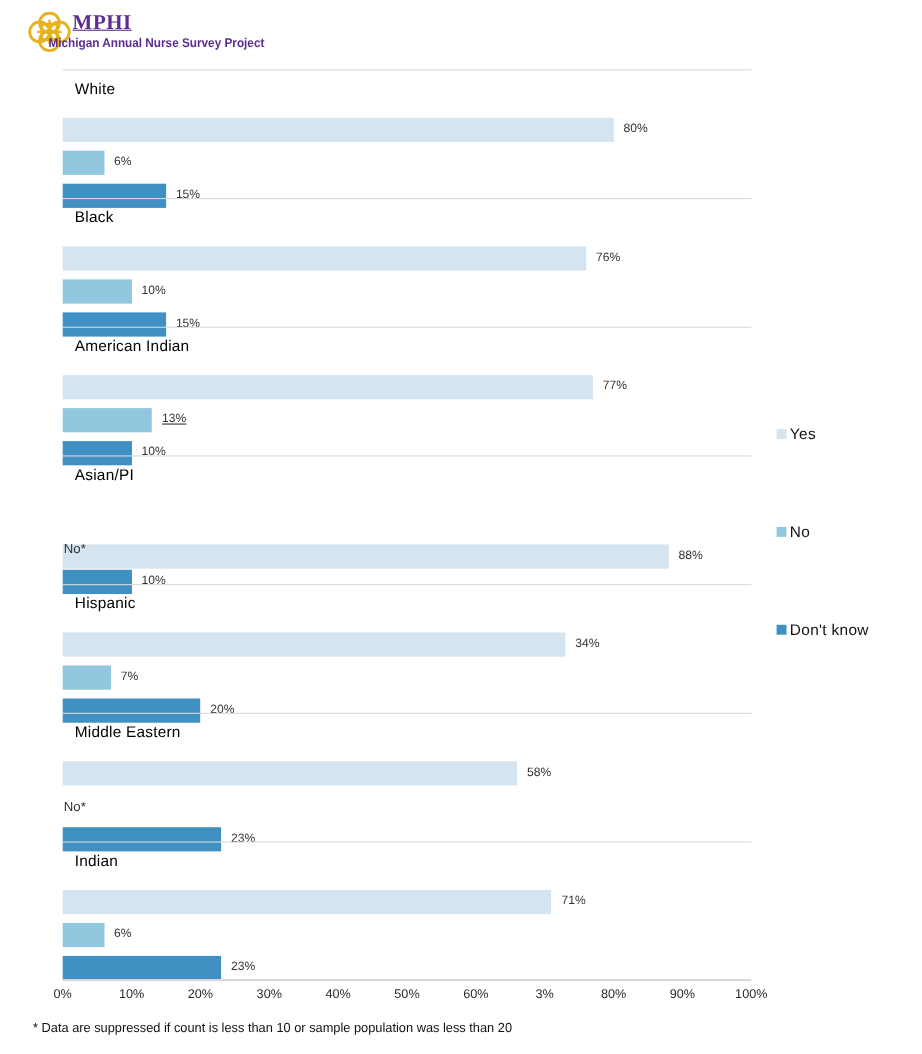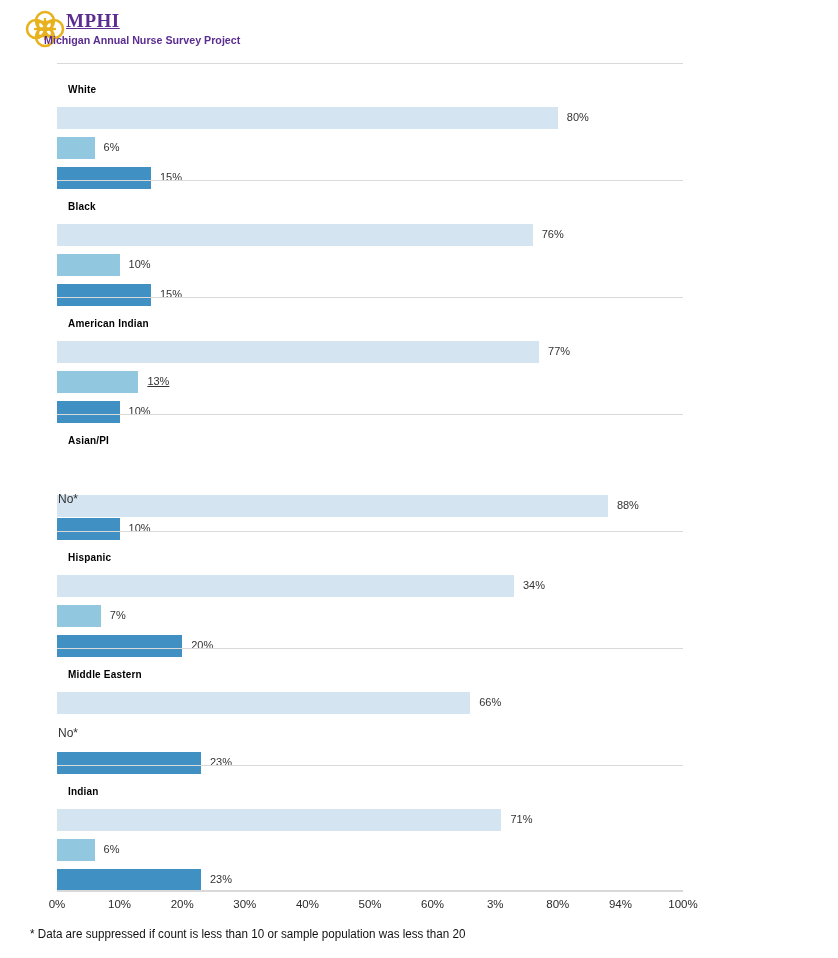--- a/index.html
+++ b/index.html
@@ -60,22 +60,22 @@
   
   #plot { position: absolute; left: 0; top: 58px; width: 838px; height: 840px; }
 
   .group {
     position: absolute;
     left: 57px;
     width: 626px;
     border-top: 1px solid #d9d9d9;
   }
   .group-label {
-    position: absolute; left: 11px; top: 20px;
-    font-size: 10px; font-weight: 700; color: #000;
+    position: absolute; left: 11px; top: 8px;
+    font-size: 14px; font-weight: 400; color: #000;
     white-space: nowrap; letter-spacing: .2px;
   }
 
   .bar-row { position: absolute; left: 0; height: 22px; }
   .bar {
     position: absolute; left: 0; top: 0; height: 22px;
   }
   .bar-value {
     position: absolute; top: 4px;
     font-size: 11px; color: #333; white-space: nowrap;
@@ -213,21 +213,21 @@
         </div>
         <div class="bar-row" style="top: 103px; width: 626px;">
           <div class="bar" style="width: 125.2px; background: rgb(64, 144, 196);"></div>
           <div class="bar-value" style="left: 134.2px;">20%</div>
         </div>
       </div>
       <div class="group" style="top: 590px; height: 117px;">
         <div class="group-label">Middle Eastern</div>
         <div class="bar-row" style="top: 43px; width: 626px;">
           <div class="bar" style="width: 413.16px; background: rgb(212, 228, 240);"></div>
-          <div class="bar-value" style="left: 422.16px;">66%</div>
+          <div class="bar-value" style="left: 422.16px;">58%</div>
         </div>
         <div class="bar-row" style="top: 73px; width: 626px;">
           <div class="suppressed-label">No*</div>
         </div>
         <div class="bar-row" style="top: 103px; width: 626px;">
           <div class="bar" style="width: 143.98px; background: rgb(64, 144, 196);"></div>
           <div class="bar-value" style="left: 152.98px;">23%</div>
         </div>
       </div>
       <div class="group" style="top: 707px; height: 117px;">
@@ -251,20 +251,34 @@
   <div id="axis-ticks">
       <div class="tick-label" style="left: 57px;">0%</div>
       <div class="tick-label" style="left: 119.6px;">10%</div>
       <div class="tick-label" style="left: 182.2px;">20%</div>
       <div class="tick-label" style="left: 244.8px;">30%</div>
       <div class="tick-label" style="left: 307.4px;">40%</div>
       <div class="tick-label" style="left: 370px;">50%</div>
       <div class="tick-label" style="left: 432.6px;">60%</div>
       <div class="tick-label" style="left: 495.2px;">3%</div>
       <div class="tick-label" style="left: 557.8px;">80%</div>
-      <div class="tick-label" style="left: 620.4px;">94%</div>
+      <div class="tick-label" style="left: 620.4px;">90%</div>
       <div class="tick-label" style="left: 683px;">100%</div>
     </div>
 
+  <div id="legend">
+      <div class="legend-item" style="top: 386px;">
+        <span class="legend-swatch" style="background: rgb(212, 228, 240);"></span>
+        <span class="legend-text">Yes</span>
+      </div>
+      <div class="legend-item" style="top: 475px;">
+        <span class="legend-swatch" style="background: rgb(146, 199, 224);"></span>
+        <span class="legend-text">No</span>
+      </div>
+      <div class="legend-item" style="top: 564px;">
+        <span class="legend-swatch" style="background: rgb(64, 144, 196);"></span>
+        <span class="legend-text">Don't  know</span>
+      </div>
+    </div>
 
   <div id="footnote">* Data are suppressed if count is less than 10 or sample population was less than 20</div>
 
 </div>
 
 </body></html>

